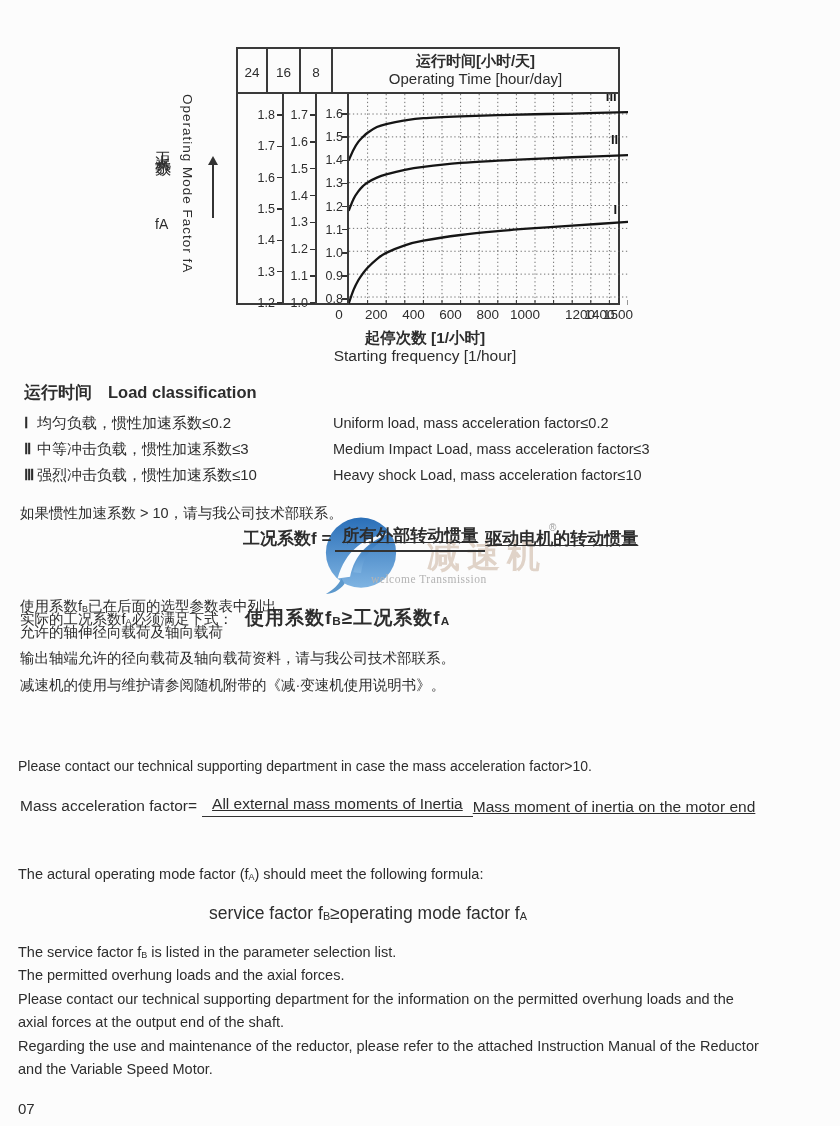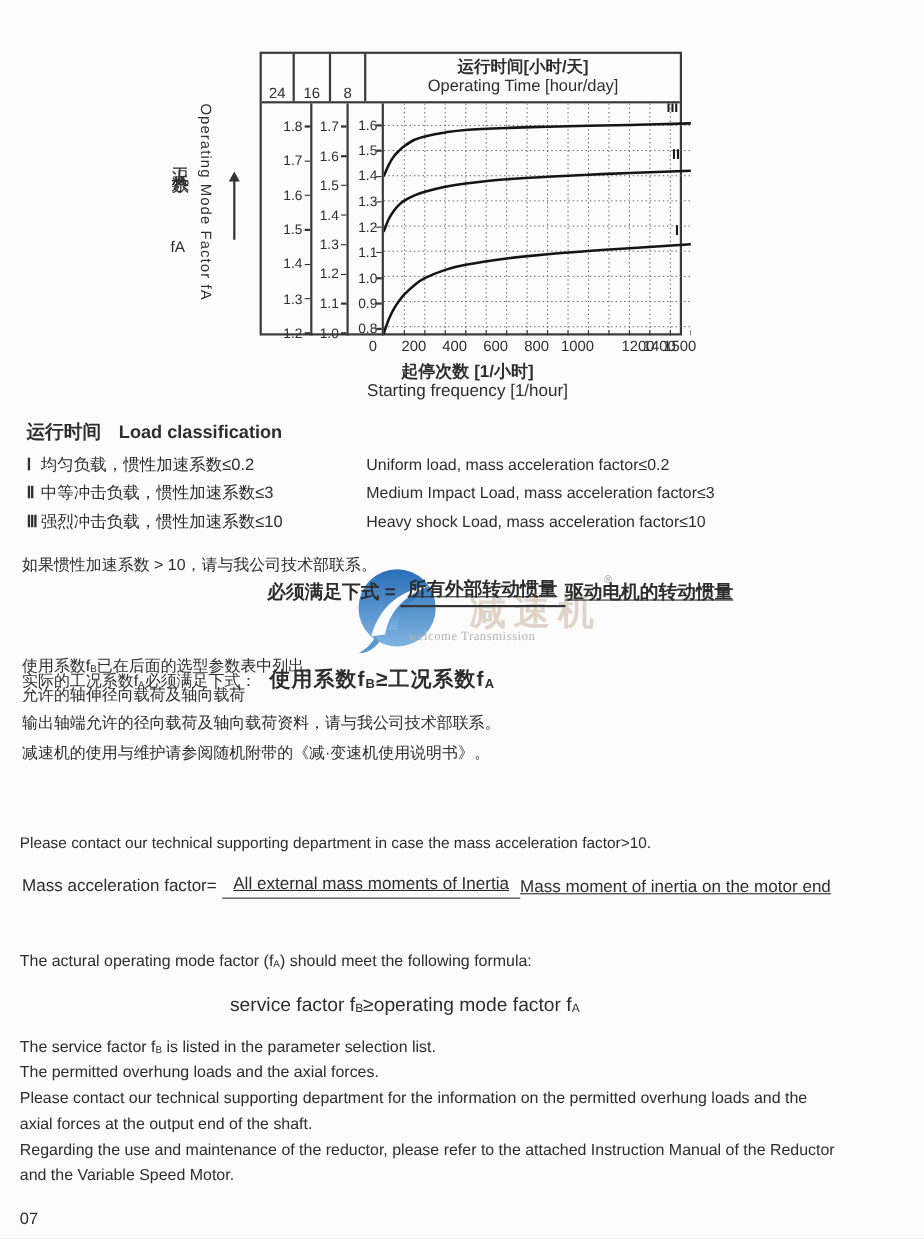--- a/index.html
+++ b/index.html
@@ -8,21 +8,21 @@
     background:#fcfcfc;color:#2d2d2d;
     font-family:"Liberation Sans", sans-serif;overflow:hidden;
   }
   .sub{font-size:0.62em;vertical-align:-0.12em;}
 
   
   .ctable{position:absolute;left:236px;top:47px;width:384px;height:258px;
           border:2px solid #3a3a3a;box-sizing:border-box;background:#fcfcfc;}
   .hdr{height:43px;border-bottom:2px solid #3a3a3a;display:flex;}
   .hc{box-sizing:border-box;border-right:2px solid #3a3a3a;display:flex;
-      align-items:flex-end;justify-content:center;padding-bottom:0;font-size:13.5px;}
+      align-items:flex-end;justify-content:center;padding-bottom:12px;font-size:13.5px;}
   .hc.c0{width:30px;} .hc.c1{width:33px;} .hc.c2{width:32px;}
   .hc.hmain{flex:1;border-right:none;flex-direction:column;align-items:center;
             justify-content:center;padding-bottom:2px;line-height:18px;font-size:15px;}
   .hc.hmain .zh{font-weight:bold;}
   .bdy{position:relative;height:211px;display:flex;}
   .scol{box-sizing:border-box;border-right:2px solid #3a3a3a;position:relative;
         font-size:12.5px;}
   .scol.c0{width:46px;} .scol.c1{width:33px;} .scol.c2{width:32px;}
   .slab{position:absolute;left:0;right:0;height:14px;line-height:14px;
         text-align:right;padding-right:7px;}
@@ -262,21 +262,21 @@
     <circle cx="50" cy="47" r="45" fill="url(#wmg)"></circle>
     <path d="M20 80 C30 44 54 27 88 21 C58 34 42 49 36 78 Z" fill="#ffffff" opacity="0.96"></path>
     <path d="M40 72 C47 45 63 32 85 27 C63 39 53 52 50 73 Z" fill="url(#wmg)"></path>
     <path d="M29 87 C22 96 13 100 5 100 C15 94 21 88 25 80 Z" fill="#5c98cc"></path>
   </svg>
   <div class="wm-brand">welcome Transmission</div>
   <div class="wm-faint">减速机</div>
   <div class="wm-reg">®</div>
 
   <div class="formula-zh">
-    <span class="lhs">必须满足下式 =</span>
+    <span class="lhs">工况系数f =</span>
     <span class="frac">
       <span class="num">所有外部转动惯量</span>
       <span class="den">驱动电机的转动惯量</span>
     </span>
   </div>
 
   <div class="zh-meet">
     <span><span>实际的工况系数f</span><span class="sub">A</span><span>必须满足下式：</span></span>
     <span class="big"><span>使用系数f</span><span class="sub">B</span><span>≥工况系数f</span><span class="sub">A</span></span>
   </div>

